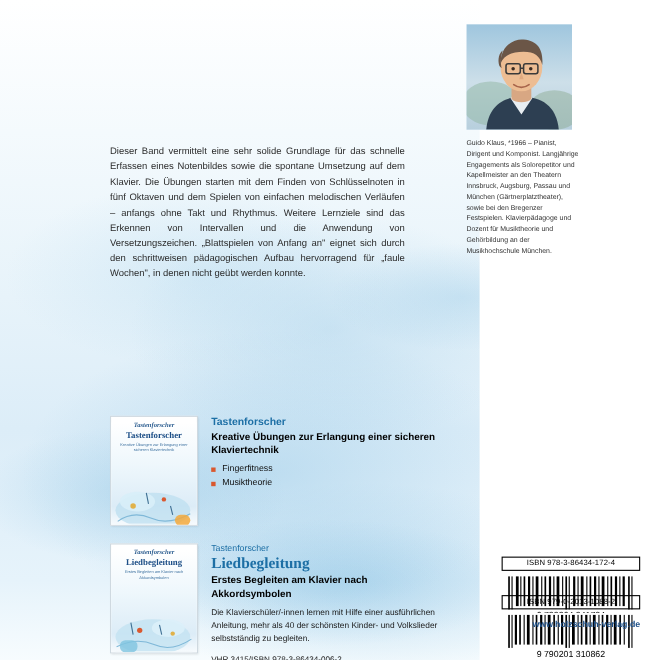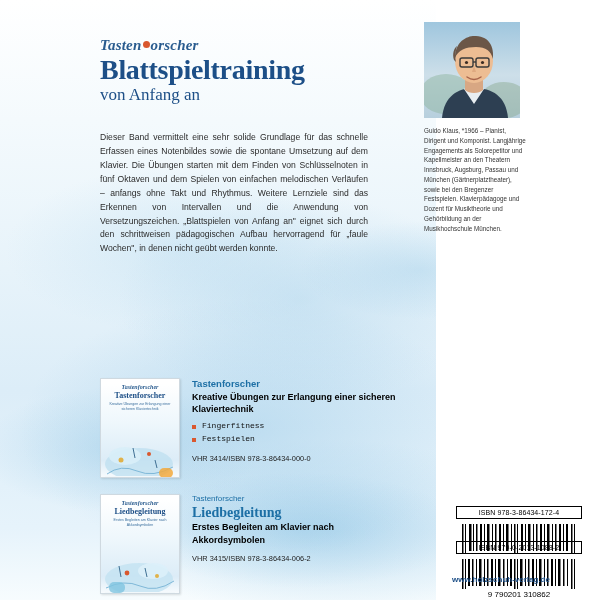--- a/index.html
+++ b/index.html
@@ -212,21 +212,20 @@
     list-style: none;
     margin: 0;
     padding: 0;
   }
   .bullets li {
     font-size: 8px;
     color: #111111;
     line-height: 1.62;
     padding-left: 10px;
     position: relative;
-    font-family: Liberation Mono, monospace;
   }
   .bullets li::before {
     content: "";
     position: absolute;
     left: 0;
     top: 4.5px;
     width: 4px;
     height: 4px;
     background: #d9582f;
   }
@@ -261,43 +260,37 @@
     height: 42px;
     width: 126px;
   }
   .barcode-num {
     font-family: "Liberation Sans", sans-serif;
     font-size: 8px;
   }
   .weburl {
     position: absolute;
     right: 18px;
-    bottom: 16px;
+    bottom: 28px;
     font-size: 8px;
     color: #1d4f87;
     font-weight: 700;
+    text-align: right;
     width: 130px;
   }
 </style>
 </head>
 <body>
 
 <div class="page">
 
   <div class="bg-wash"></div>
   <div class="bg-wash2"></div>
   <div class="right-col"></div>
 
-  <div class="brandmark">
-    <div class="brandmark-top">
-      <span>Tasten</span><span class="dot"></span><span>orscher</span>
-    </div>
-    <div class="title-main">Blattspieltraining</div>
-    <div class="title-sub">von Anfang an</div>
-  </div>
 
   <div class="blurb">Dieser Band vermittelt eine sehr solide Grundlage für das schnelle Erfassen eines Notenbildes sowie die spontane Umsetzung auf dem Klavier. Die Übungen starten mit dem Finden von Schlüsselnoten in fünf Oktaven und dem Spielen von einfachen melodischen Verläufen – anfangs ohne Takt und Rhythmus. Weitere Lernziele sind das Erkennen von Intervallen und die Anwendung von Versetzungszeichen. „Blattspielen von Anfang an" eignet sich durch den schrittweisen pädagogischen Aufbau hervorragend für „faule Wochen", in denen nicht geübt werden konnte.</div>
 
   <div class="author-photo">
     <svg width="96" height="96" viewBox="0 0 96 96">
       <defs>
         <linearGradient id="bgsky" x1="0" y1="0" x2="0" y2="1">
           <stop offset="0%" stop-color="#9fc6de"></stop>
           <stop offset="55%" stop-color="#cddfe9"></stop>
           <stop offset="100%" stop-color="#b7cfdd"></stop>
@@ -348,23 +341,22 @@
           <rect x="4" y="46" width="70" height="5" fill="#f2f8fb"></rect>
           <rect x="58" y="38" width="14" height="10" rx="5" fill="#f3a93c" opacity="0.85"></rect>
         </svg>
       </div>
     </div>
     <div class="prod-text">
       <div class="prod-brand">Tastenforscher</div>
       <div class="prod-headline">Kreative Übungen zur Erlangung einer sicheren Klaviertechnik</div>
       <ul class="bullets">
         <li>Fingerfitness</li>
-        <li>Festspielen</li>
+        <li>Musiktheorie</li>
       </ul>
-      <div class="prod-code">VHR 3414/ISBN 978-3-86434-000-0</div>
     </div>
   </div>
 
   <div class="prod" style="left:100px; top:494px; width:310px;">
     <div class="prod-cover">
       <div class="cover-inner">
         <div class="cover-brand">Tastenforscher</div>
         <div class="cover-title">Liedbegleitung</div>
         <div class="cover-sub">Erstes Begleiten am Klavier nach Akkordsymbolen</div>
         <svg class="cover-art" viewBox="0 0 78 52">
@@ -377,20 +369,21 @@
           <path d="M44 22 l2 9" stroke="#3f6f93" stroke-width="1"></path>
           <rect x="4" y="46" width="70" height="5" fill="#f2f8fb"></rect>
           <rect x="8" y="36" width="16" height="11" rx="5" fill="#7fc4e0" opacity="0.8"></rect>
         </svg>
       </div>
     </div>
     <div class="prod-text">
       <div class="prod-brand small">Tastenforscher</div>
       <div class="prod-headline-big">Liedbegleitung</div>
       <div class="prod-headline">Erstes Begleiten am Klavier nach Akkordsymbolen</div>
+      <div class="prod-desc">Die Klavierschüler/-innen lernen mit Hilfe einer ausführlichen Anleitung, mehr als 40 der schönsten Kinder- und Volkslieder selbstständig zu begleiten.</div>
       <div class="prod-code">VHR 3415/ISBN 978-3-86434-006-2</div>
     </div>
   </div>
 
   <div class="isbn-block" style="top:506px;">
     <div class="isbn-text">ISBN 978-3-86434-172-4</div>
     <svg class="barcode" viewBox="0 0 126 42">
       <rect x="0" y="0" width="126" height="42" fill="#ffffff"></rect>
       <g fill="#000000">
         <rect x="6" y="2" width="1.5" height="30"></rect>

